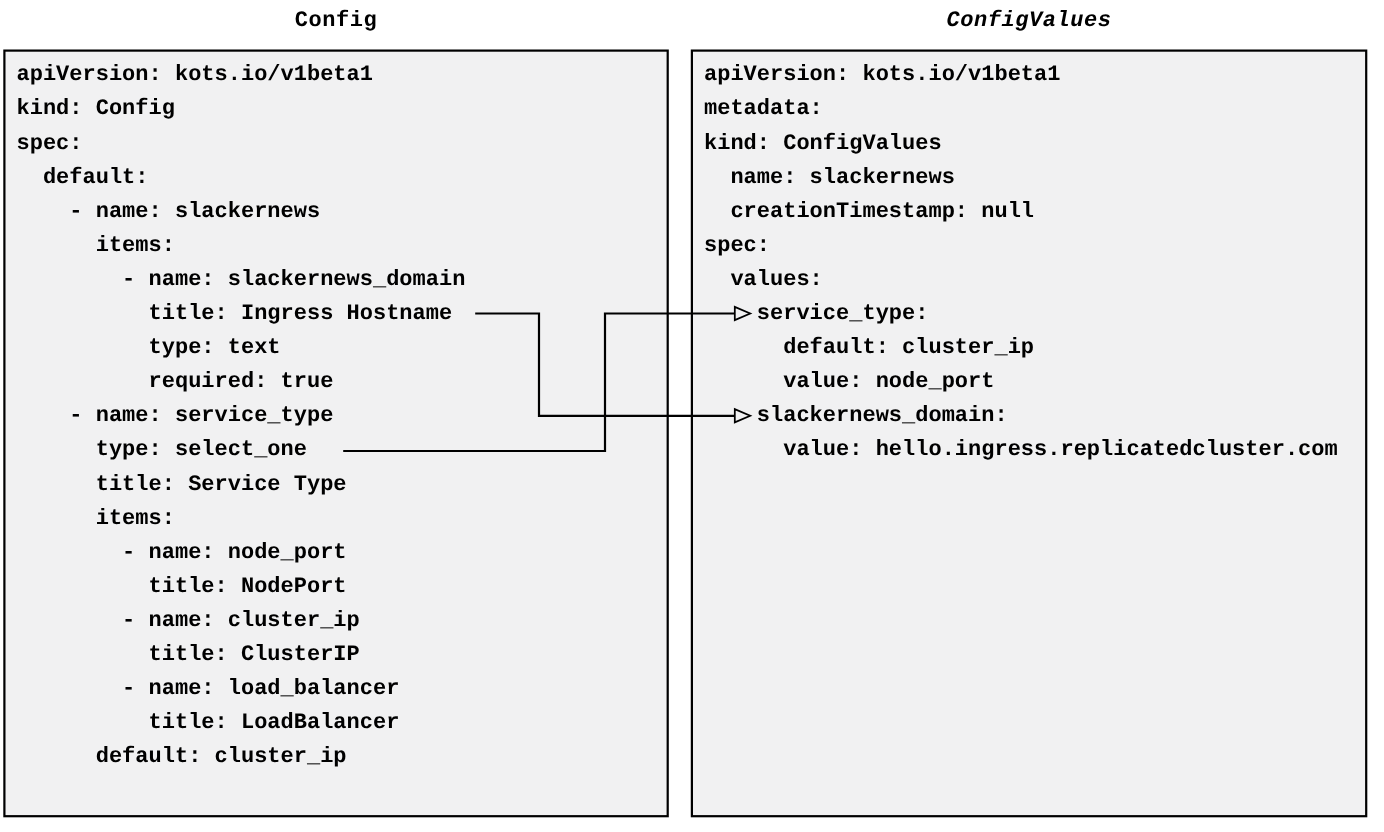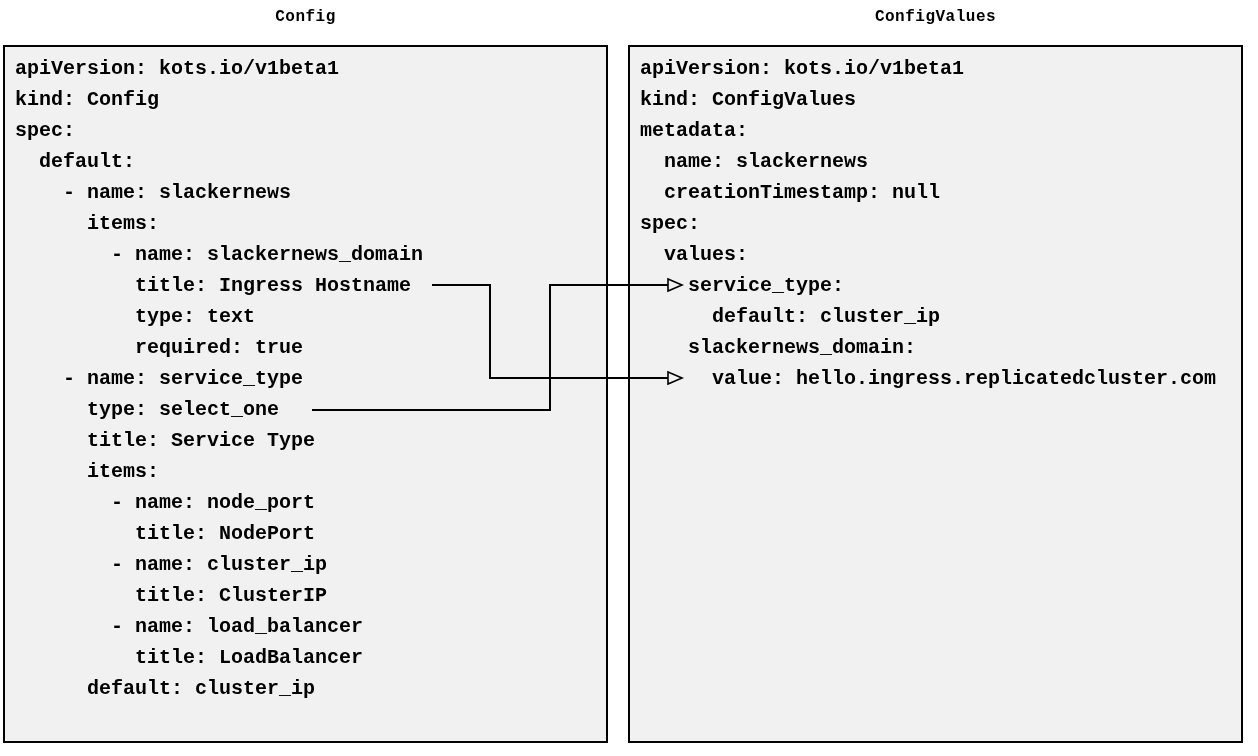--- a/index.html
+++ b/index.html
@@ -9,27 +9,27 @@
     background: #ffffff;
     position: relative;
     overflow: hidden;
     font-family: "Liberation Mono", "DejaVu Sans Mono", monospace;
     color: #000000;
   }
   .panel-title {
     position: absolute;
     top: 8px;
     text-align: center;
-    font-size: 16px;
+    font-size: 20px;
     font-weight: bold;
     letter-spacing: 0.5px;
     color: #000000;
   }
   #title-left  { left: 3px;   width: 605px; }
-  #title-right { left: 628px; width: 615px; }
+  #title-right { left: 628px; width: 615px; font-style: italic; }
   .panel {
     position: absolute;
     top: 45px;
     height: 698px;
     background: #f1f1f2;
     border: 2px solid #000000;
     box-sizing: border-box;
     padding: 6px 0 17px 10px;
   }
   #panel-left  { left: 3px;   width: 605px; }
@@ -75,28 +75,29 @@
     <div class="code-line">          title: NodePort</div>
     <div class="code-line">        - name: cluster_ip</div>
     <div class="code-line">          title: ClusterIP</div>
     <div class="code-line">        - name: load_balancer</div>
     <div class="code-line">          title: LoadBalancer</div>
     <div class="code-line">      default: cluster_ip</div>
   </div>
 
 <div class="panel" id="panel-right">
     <div class="code-line">apiVersion: kots.io/v1beta1</div>
+    <div class="code-line">metadata:</div>
     <div class="code-line">kind: ConfigValues</div>
-    <div class="code-line">metadata:</div>
     <div class="code-line">  name: slackernews</div>
     <div class="code-line">  creationTimestamp: null</div>
     <div class="code-line">spec:</div>
     <div class="code-line">  values:</div>
     <div class="code-line">    service_type:</div>
     <div class="code-line">      default: cluster_ip</div>
+    <div class="code-line">      value: node_port</div>
     <div class="code-line">    slackernews_domain:</div>
     <div class="code-line">      value: hello.ingress.replicatedcluster.com</div>
   </div>
 
 <svg class="overlay" width="1258" height="756" viewBox="0 0 1258 756">
 
   <g>
     <path d="M432 285 H490 V378 H668" fill="none" stroke="#000000" stroke-width="2"></path>
     <polygon points="668,372 668,384 682,378" fill="#f1f1f2" stroke="#000000" stroke-width="1.6"></polygon>
   </g>

